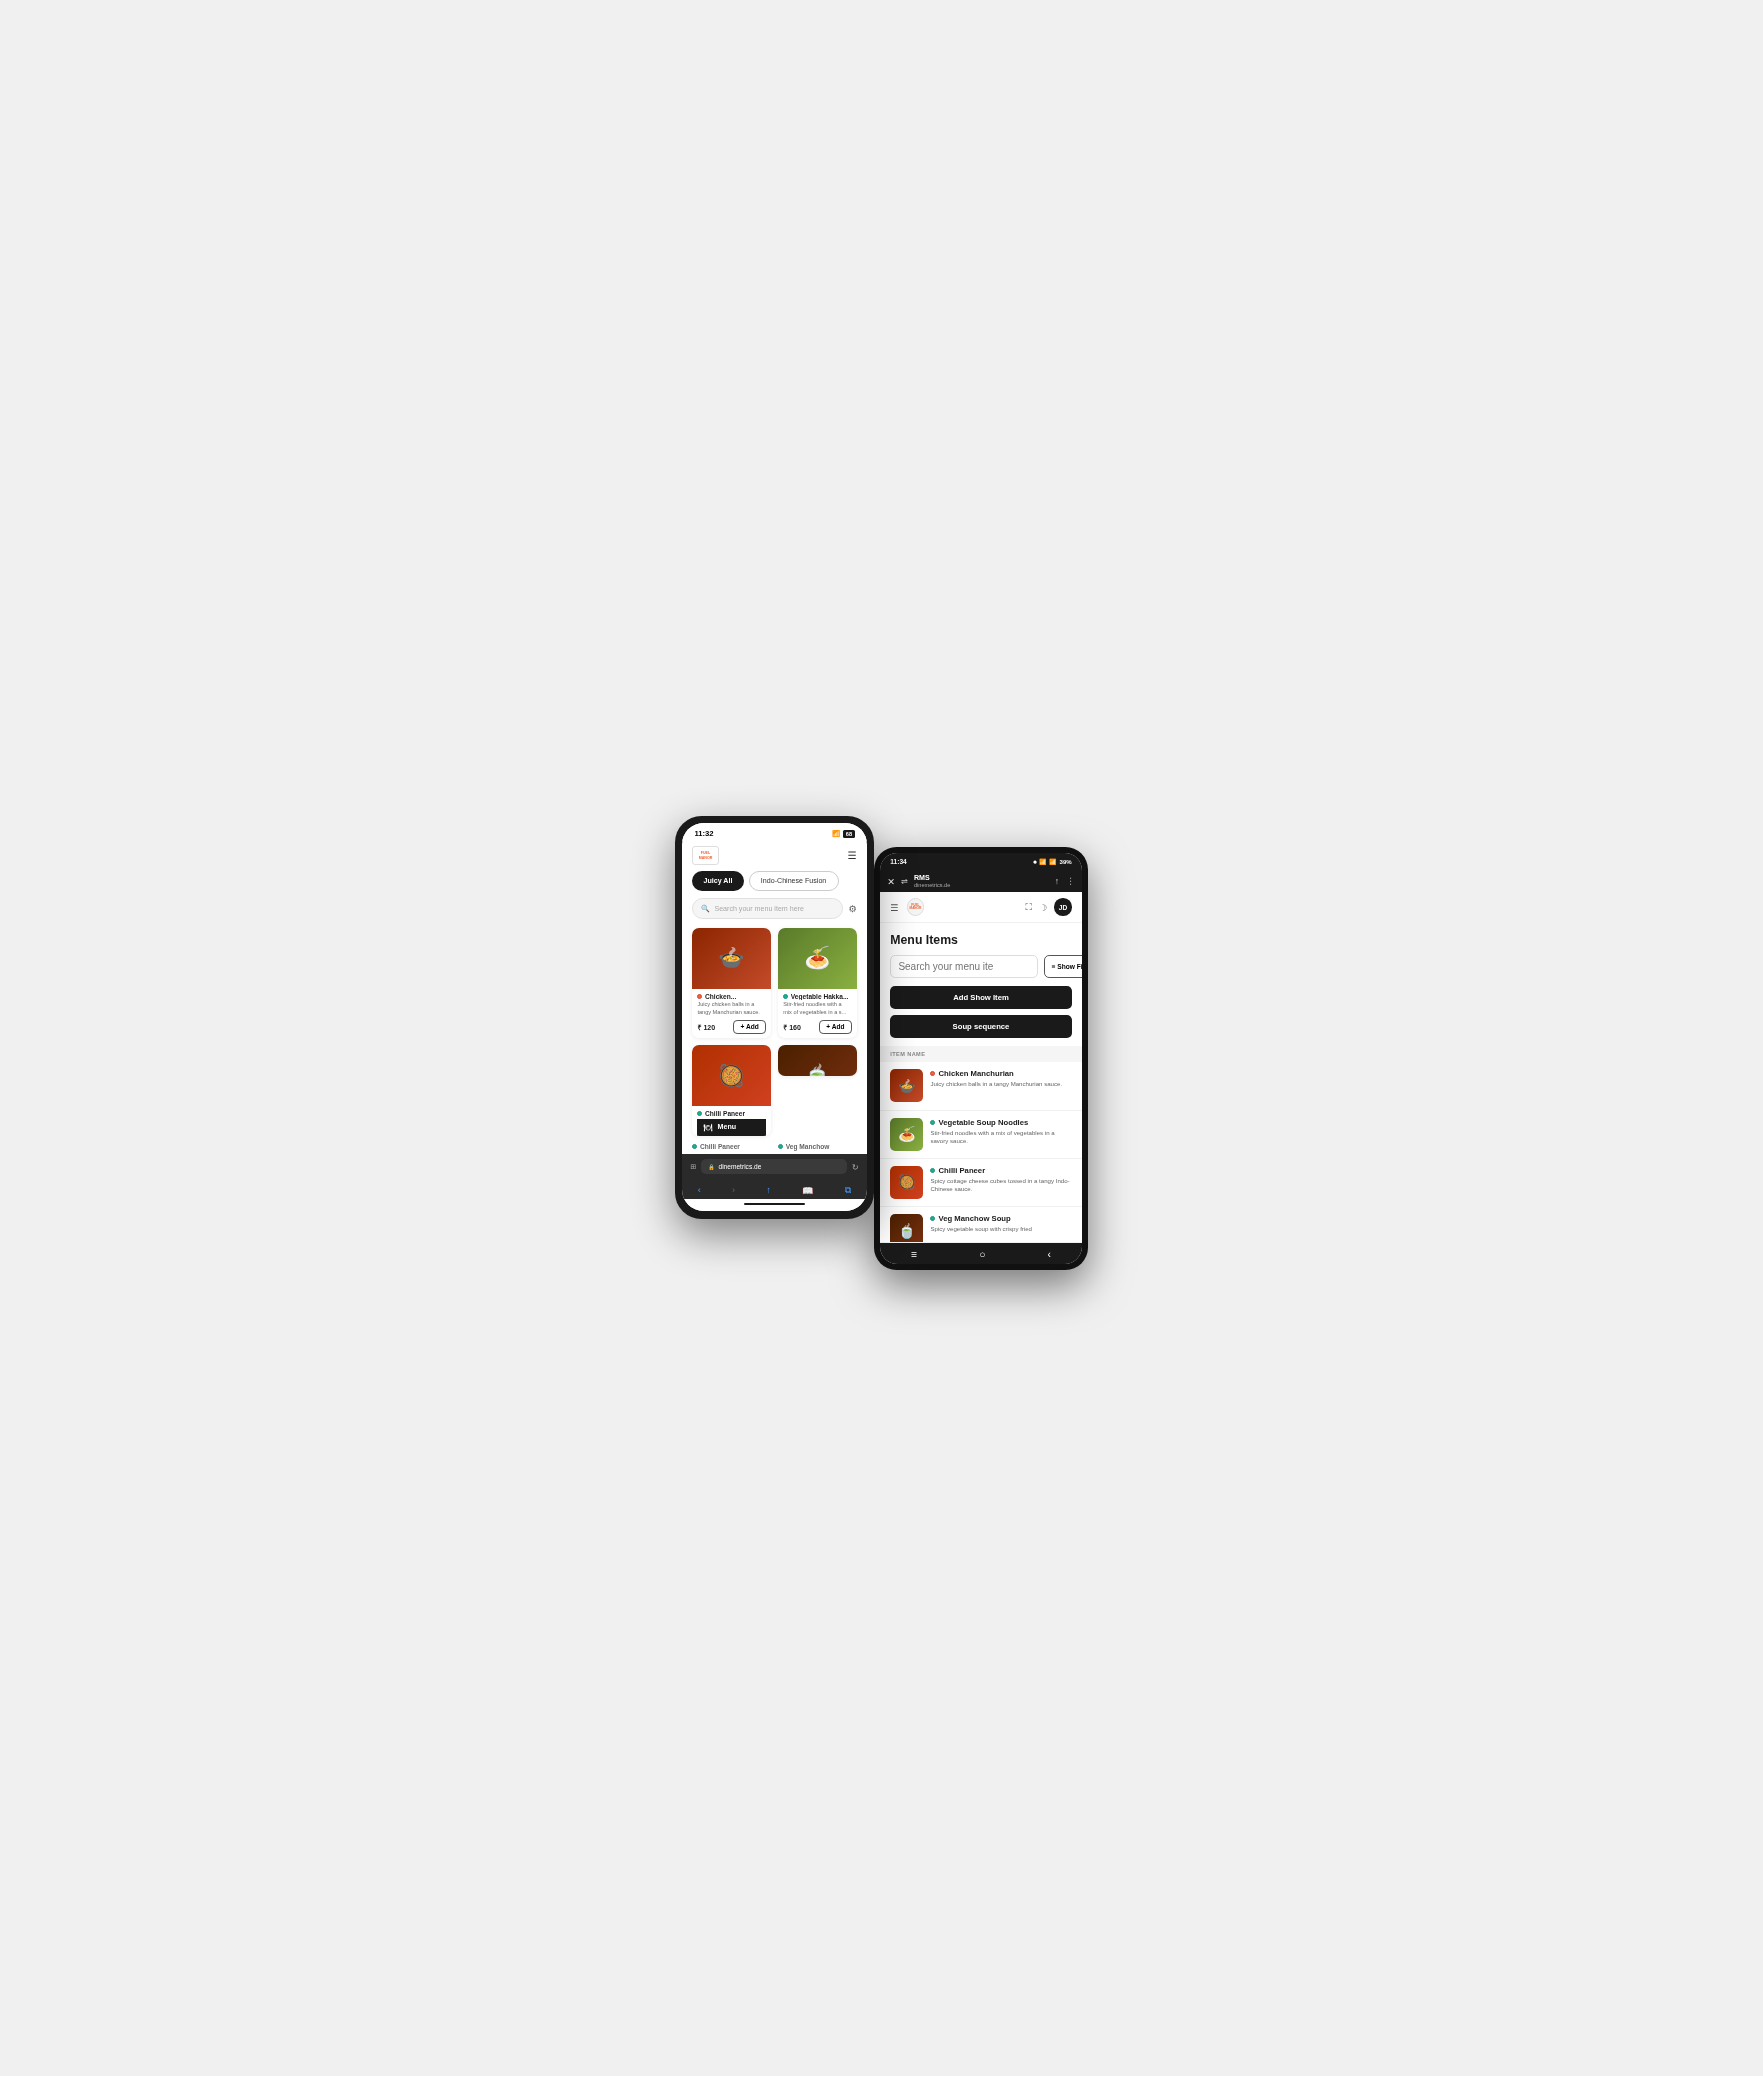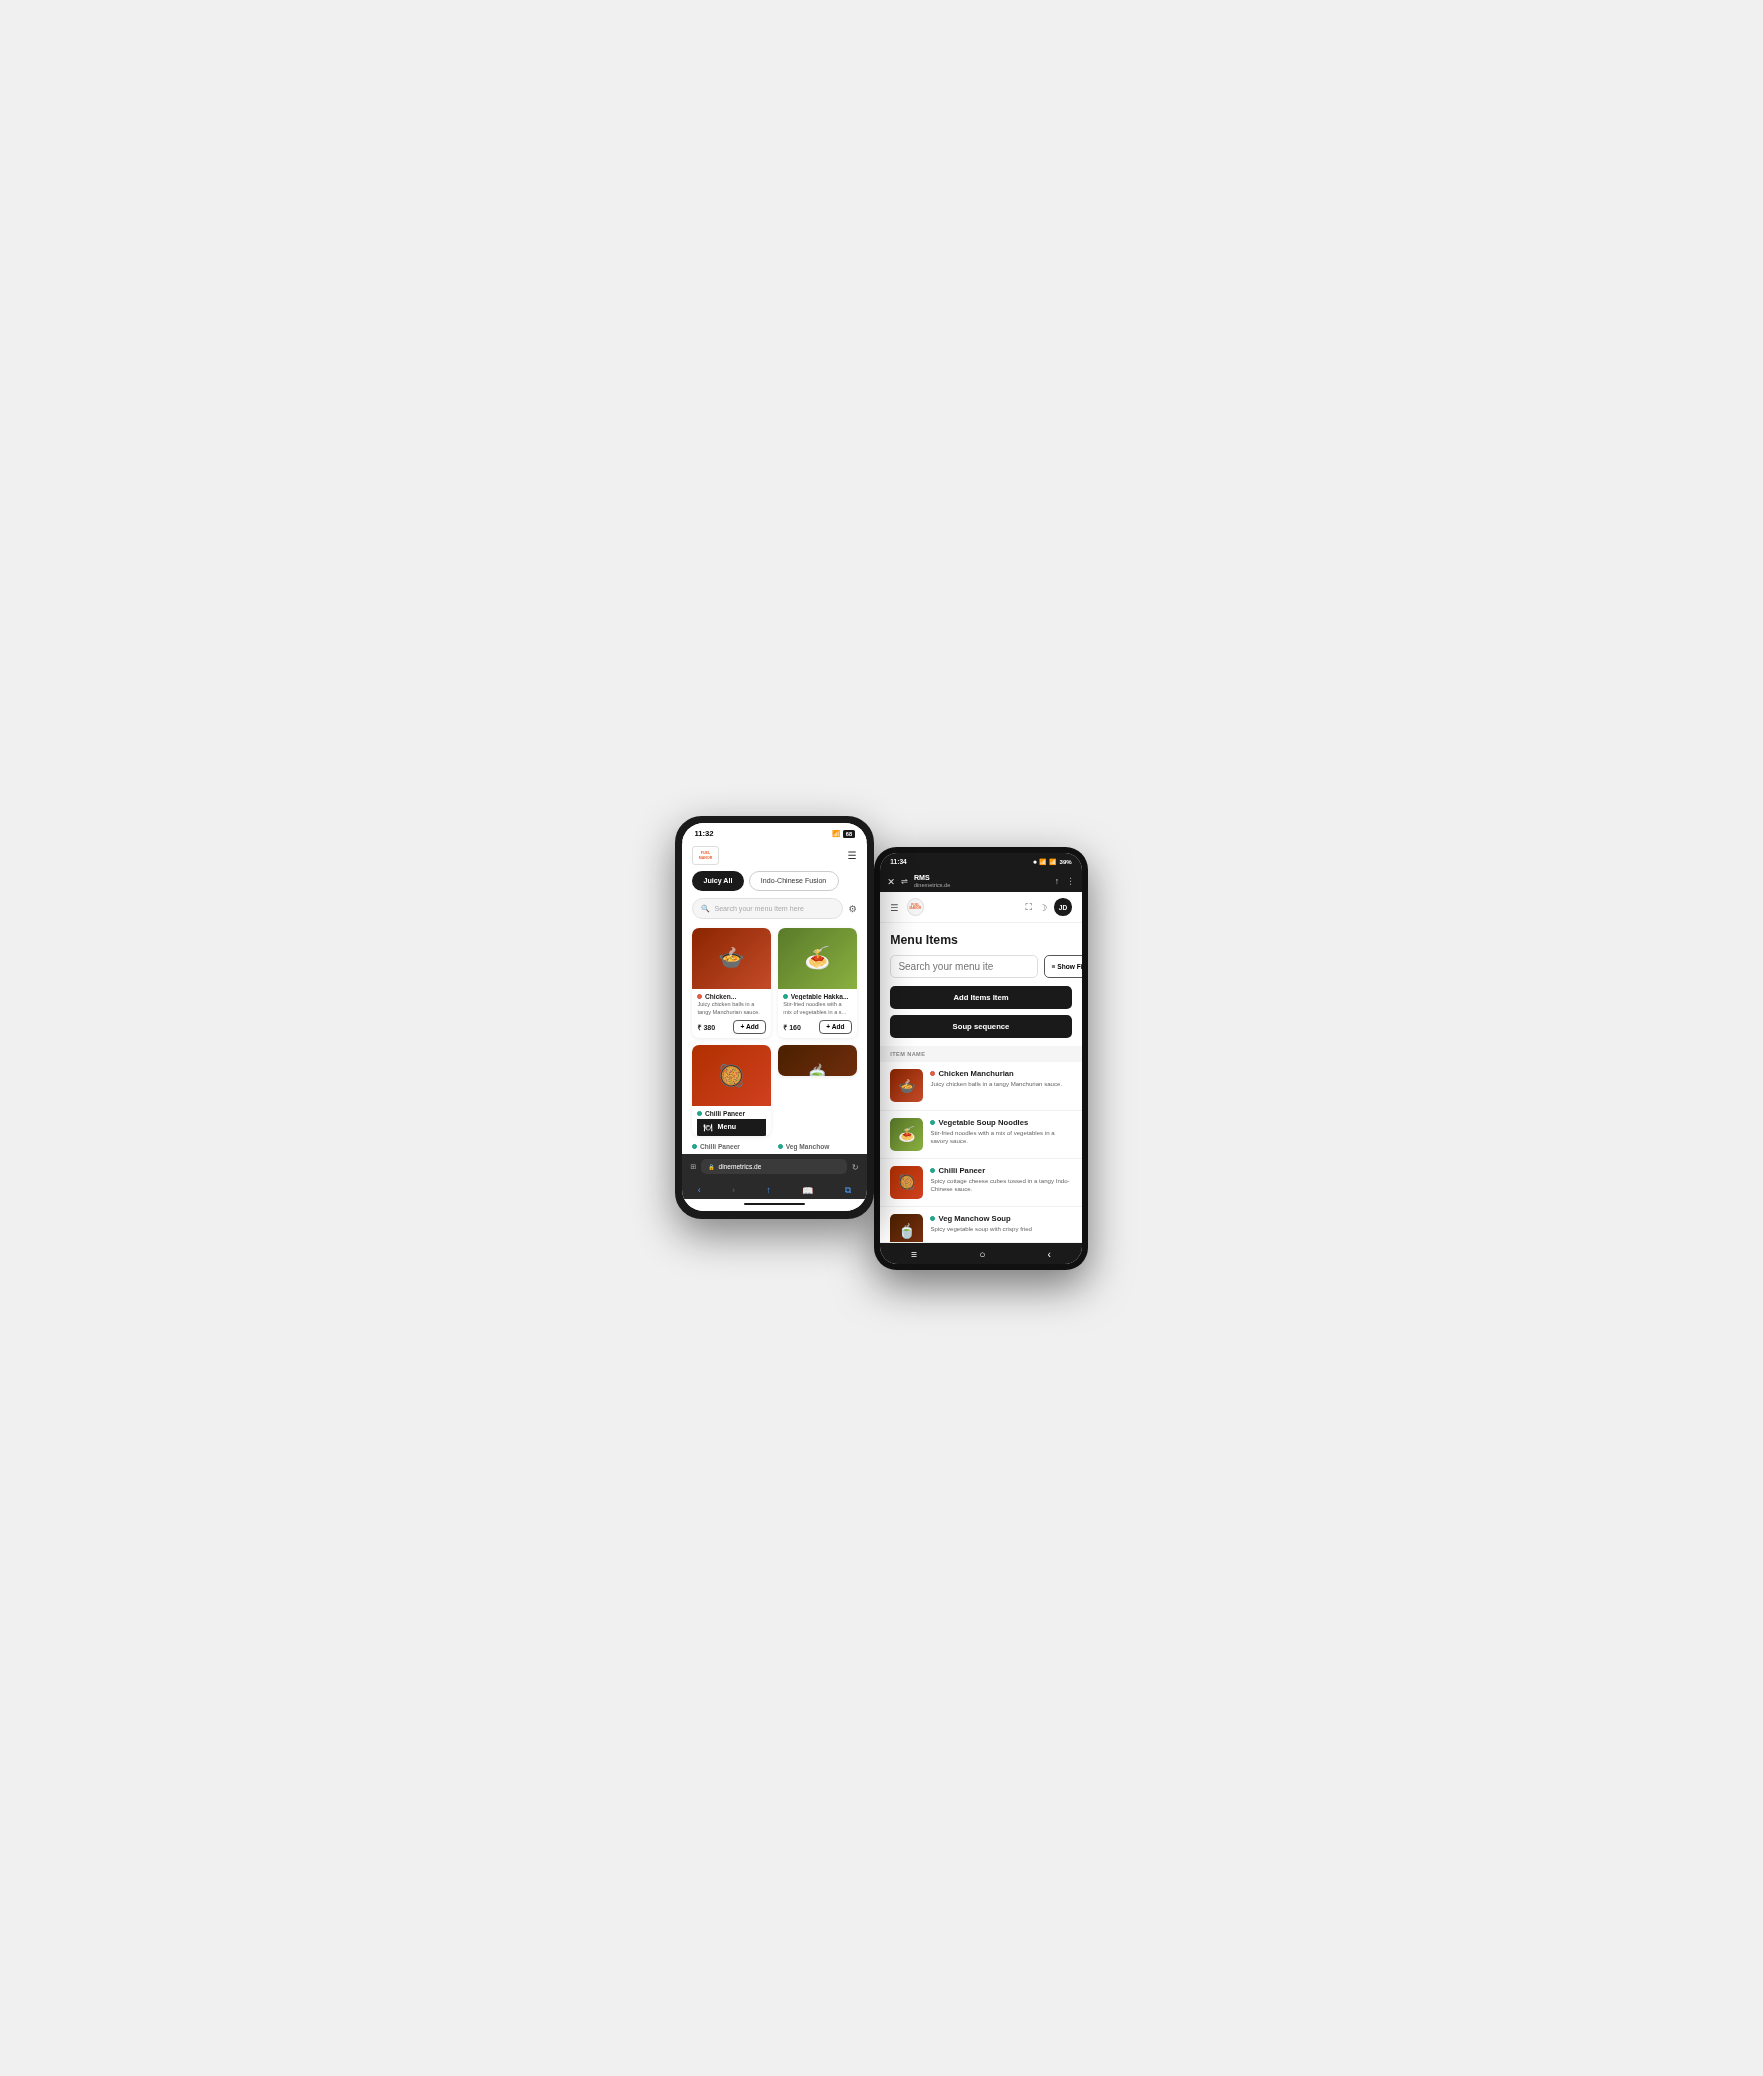--- a/index.html
+++ b/index.html
@@ -463,21 +463,21 @@
           <div class="food-img-placeholder img-chicken">
             <span style="font-size:21.4px;">🍲</span>
           </div>
           <div class="food-info">
             <div class="food-name-row">
               <span class="dot-red"></span>
               <span class="food-name">Chicken...</span>
             </div>
             <div class="food-desc">Juicy chicken balls in a tangy Manchurian sauce.</div>
             <div class="food-price-row">
-              <span class="food-price">₹ 380</span>
+              <span class="food-price">₹ 120</span>
               <button class="add-btn">+ Add</button>
             </div>
           </div>
         </div>
 
         <div class="food-card">
           <div class="food-img-placeholder img-noodles">
             <span style="font-size:21.4px;">🍝</span>
           </div>
           <div class="food-info">
@@ -595,21 +595,21 @@
         <div class="page-content">
           <h1 class="page-title">Menu Items</h1>
 
           
           <div class="search-filter-row">
             <input class="search-bar-2" type="text" placeholder="Search your menu ite" style="">
             <button class="show-filters-btn">≡  Show Filters</button>
           </div>
 
           
-          <button class="add-menu-btn">Add Items Item</button>
+          <button class="add-menu-btn">Add Show Item</button>
 
           
           <button class="save-seq-btn">Soup sequence</button>
         </div>
 
         <div class="list-header">ITEM NAME</div>
 
         <div class="menu-items-list">
 
           <div class="menu-item-row">

